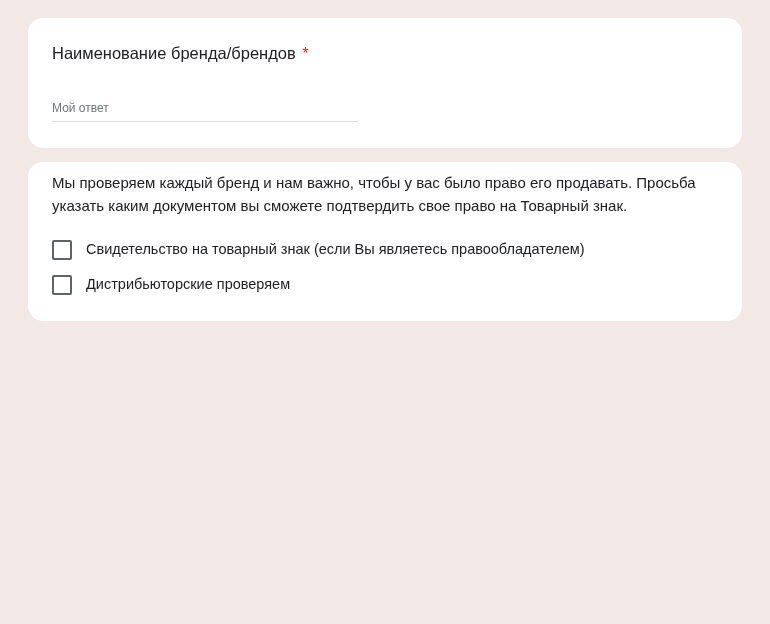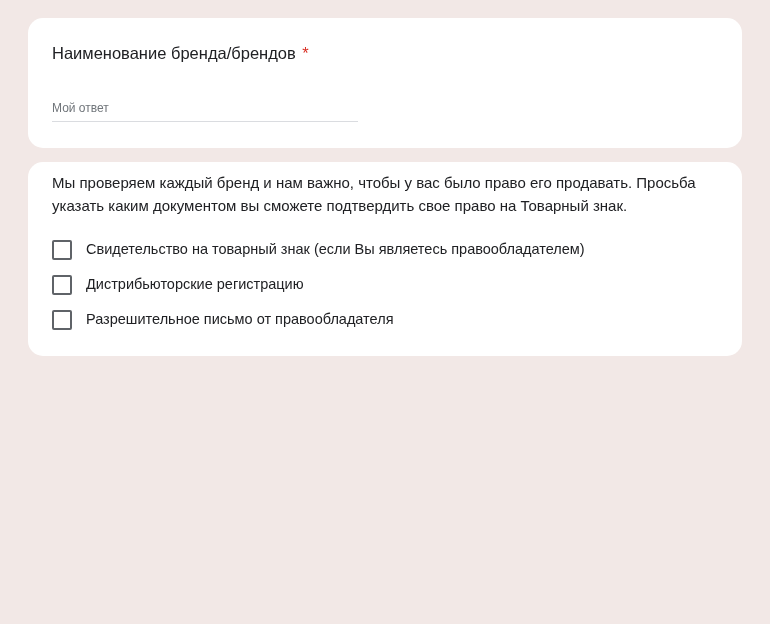--- a/index.html
+++ b/index.html
@@ -82,20 +82,16 @@
 <div class="card">
   <div class="desc">Мы проверяем каждый бренд и нам важно, чтобы у вас было право его продавать. Просьба указать каким документом вы сможете подтвердить свое право на Товарный знак.</div>
 
   <div class="options">
     <label class="option">
       <span class="checkbox"></span>
       <span class="option-label">Свидетельство на товарный знак (если Вы являетесь правообладателем)</span>
     </label>
     <label class="option">
       <span class="checkbox"></span>
-      <span class="option-label">Дистрибьюторские регистрацию</span>
-    </label>
-    <label class="option">
-      <span class="checkbox"></span>
-      <span class="option-label">Разрешительное письмо от правообладателя</span>
+      <span class="option-label">Дистрибьюторские проверяем</span>
     </label>
   </div>
 </div>
 
 </body></html>

